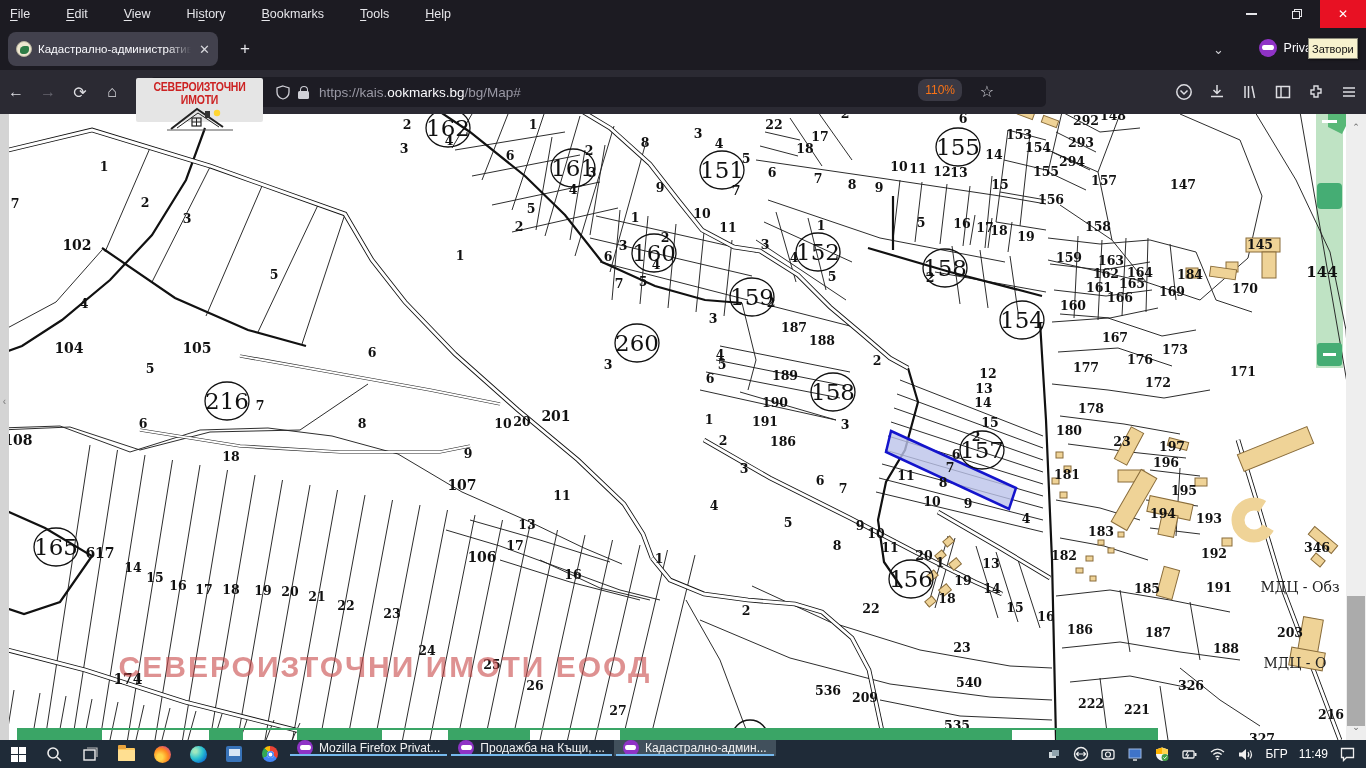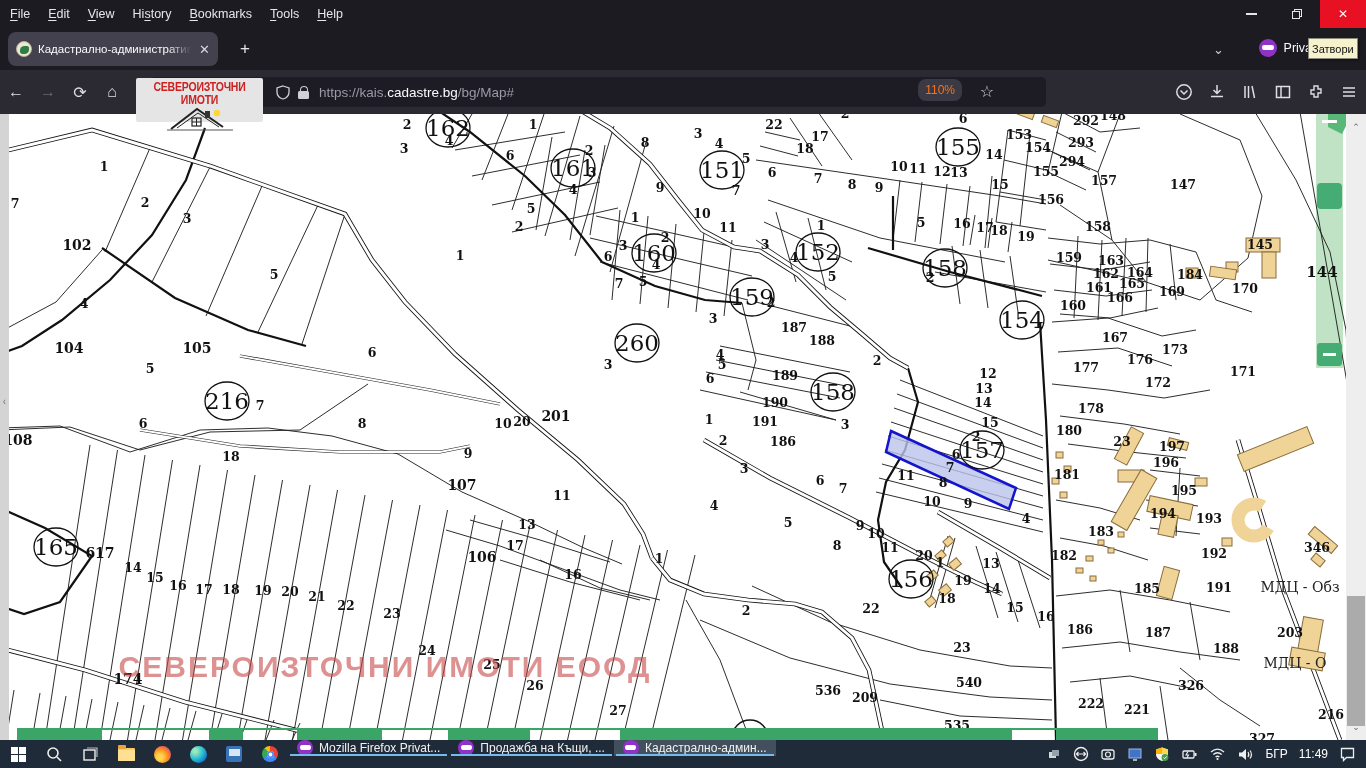--- a/index.html
+++ b/index.html
@@ -68,21 +68,21 @@
   .chrome { position:relative; width:16px; height:16px; border-radius:50%; background:conic-gradient(#ea4335 0 33%, #4285f4 33% 66%, #34a853 66% 88%, #fbbc05 88% 100%); }
   .chrome::after{ content:""; position:absolute; left:4.5px; top:4.5px; width:7px; height:7px; border-radius:50%; background:#fff; box-shadow:inset 0 0 0 1.6px #4285f4; }
   .mailapp { width:16px; height:16px; background:#3873b8; border-radius:2px; position:relative; }
   .mailapp::after{ content:""; position:absolute; left:2.5px; top:3px; width:11px; height:7px; background:#d7e6f5; }
 </style>
 </head>
 <body>
 
 <div id="stage">
   <div id="menubar">
-    <div id="menu-items" style="display: flex;">
+    <div id="menu-items" style="display: flex; gap: 18px;">
         <div class="menu-item"><u>F</u>ile</div>
         <div class="menu-item"><u>E</u>dit</div>
         <div class="menu-item"><u>V</u>iew</div>
         <div class="menu-item">Hi<u>s</u>tory</div>
         <div class="menu-item"><u>B</u>ookmarks</div>
         <div class="menu-item"><u>T</u>ools</div>
         <div class="menu-item"><u>H</u>elp</div>
       </div>
     <div id="wincontrols">
       <div class="winbtn">
@@ -119,21 +119,21 @@
     <div class="navicon">⟳</div>
     <div class="navicon">⌂</div>
     <div id="urlbar">
       <svg id="shieldicon" width="14" height="15" viewBox="0 0 14 15">
           <path d="M7 1 L13 3 V7 C13 10.5 10.5 13 7 14 C3.5 13 1 10.5 1 7 V3 Z" fill="none" stroke="#cfcfd6" stroke-width="1.3"></path>
         </svg>
       <span id="lockicon">
           <span class="arc"></span>
           <span class="body"></span>
         </span>
-      <span id="urltext"><span>https://kais.</span><span class="host">cadastre.bg</span><span>/bg/Map#</span></span>
+      <span id="urltext"><span>https://kais.</span><span class="host">ookmarks.bg</span><span>/bg/Map#</span></span>
       <span id="zoombadge">110%</span>
       <span id="star">☆</span>
     </div>
   </div>
   <div id="nav-right">
     <svg width="18" height="18" viewBox="0 0 18 18">
         <circle cx="9" cy="9" r="7.2" fill="none" stroke="#dddde2" stroke-width="1.5"></circle>
         <path d="M5.5 7.5 L9 11 L12.5 7.5" fill="none" stroke="#dddde2" stroke-width="1.5"></path>
       </svg>
     <svg width="18" height="18" viewBox="0 0 18 18">

